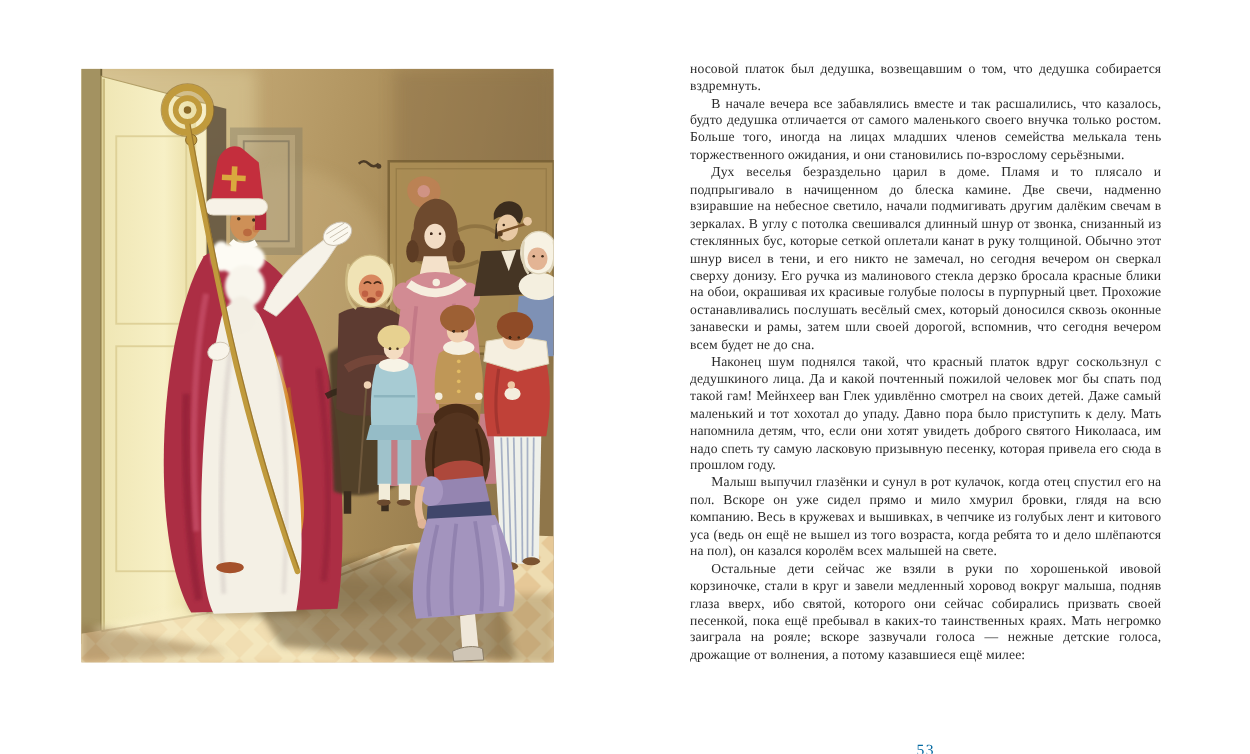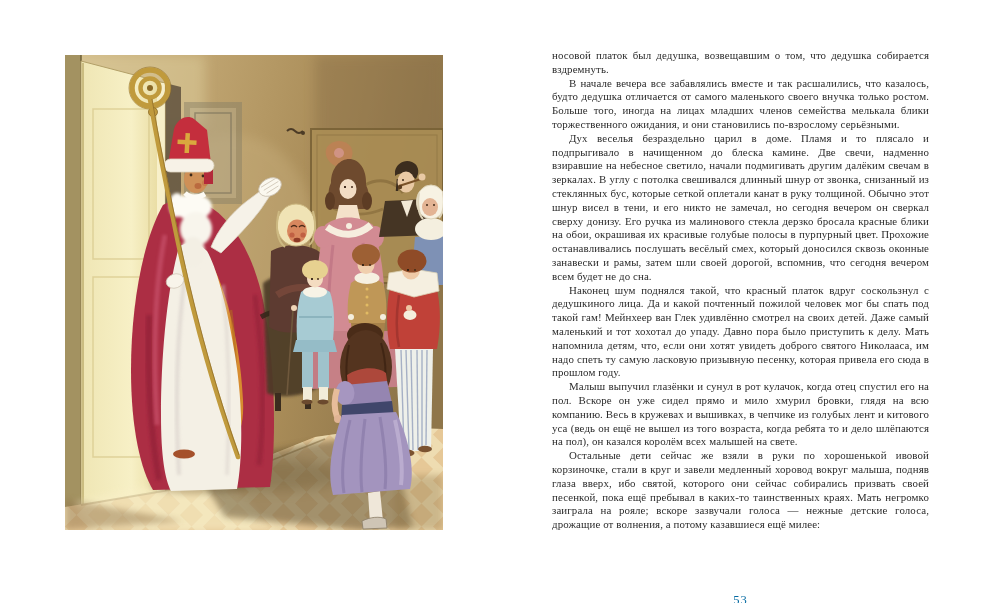--- a/index.html
+++ b/index.html
@@ -323,21 +323,21 @@
         <path d="M277,350 L327,346 L329,362 L276,366 Z" fill="#40466b"></path>
         <path d="M277,360 C266,392 262,418 268,440 L345,434 C350,414 344,384 331,357 Z" fill="#a394be"></path>
         <path d="M285,365 C278,395 276,420 279,438 M300,364 C296,396 295,420 297,437 M315,362 C320,392 322,416 320,434" stroke="#897ba8" stroke-width="3" fill="none" opacity="0.7"></path>
         <path d="M330,365 C336,392 338,414 336,430" stroke="#c9bdda" stroke-width="4" fill="none" opacity="0.6"></path>
       </g>
     </svg>
   </figure>
 
   <div class="text-column" lang="ru">
     <p>носовой платок был дедушка, возвещавшим о том, что дедушка собирается вздремнуть.</p>
-    <p class="indent">В начале вечера все забавлялись вместе и так расшалились, что казалось, будто дедушка отличается от самого маленького своего внучка только ростом. Больше того, иногда на лицах младших членов семейства мелькала блики торжественного ожидания, и они становились по-взрослому серьёзными.</p>
+    <p class="indent">В начале вечера все забавлялись вместе и так расшалились, что казалось, будто дедушка отличается от самого маленького своего внучка только ростом. Больше того, иногда на лицах младших членов семейства мелькала тень торжественного ожидания, и они становились по-взрослому серьёзными.</p>
     <p class="indent">Дух веселья безраздельно царил в доме. Пламя и то плясало и подпрыгивало в начищенном до блеска камине. Две свечи, надменно взиравшие на небесное светило, начали подмигивать другим далёким свечам в зеркалах. В углу с потолка свешивался длинный шнур от звонка, снизанный из стеклянных бус, которые сеткой оплетали канат в руку толщиной. Обычно этот шнур висел в тени, и его никто не замечал, но сегодня вечером он сверкал сверху донизу. Его ручка из малинового стекла дерзко бросала красные блики на обои, окрашивая их красивые голубые полосы в пурпурный цвет. Прохожие останавливались послушать весёлый смех, который доносился сквозь оконные занавески и рамы, затем шли своей дорогой, вспомнив, что сегодня вечером всем будет не до сна.</p>
     <p class="indent">Наконец шум поднялся такой, что красный платок вдруг соскользнул с дедушкиного лица. Да и какой почтенный пожилой человек мог бы спать под такой гам! Мейнхеер ван Глек удивлённо смотрел на своих детей. Даже самый маленький и тот хохотал до упаду. Давно пора было приступить к делу. Мать напомнила детям, что, если они хотят увидеть доброго святого Николааса, им надо спеть ту самую ласковую призывную песенку, которая привела его сюда в прошлом году.</p>
     <p class="indent">Малыш выпучил глазёнки и сунул в рот кулачок, когда отец спустил его на пол. Вскоре он уже сидел прямо и мило хмурил бровки, глядя на всю компанию. Весь в кружевах и вышивках, в чепчике из голубых лент и китового уса (ведь он ещё не вышел из того возраста, когда ребята то и дело шлёпаются на пол), он казался королём всех малышей на свете.</p>
     <p class="indent">Остальные дети сейчас же взяли в руки по хорошенькой ивовой корзиночке, стали в круг и завели медленный хоровод вокруг малыша, подняв глаза вверх, ибо святой, которого они сейчас собирались призвать своей песенкой, пока ещё пребывал в каких-то таинственных краях. Мать негромко заиграла на рояле; вскоре зазвучали голоса — нежные детские голоса, дрожащие от волнения, а потому казавшиеся ещё милее:</p>
   </div>
 
   <div class="page-number">53</div>
 
 </div>
 

